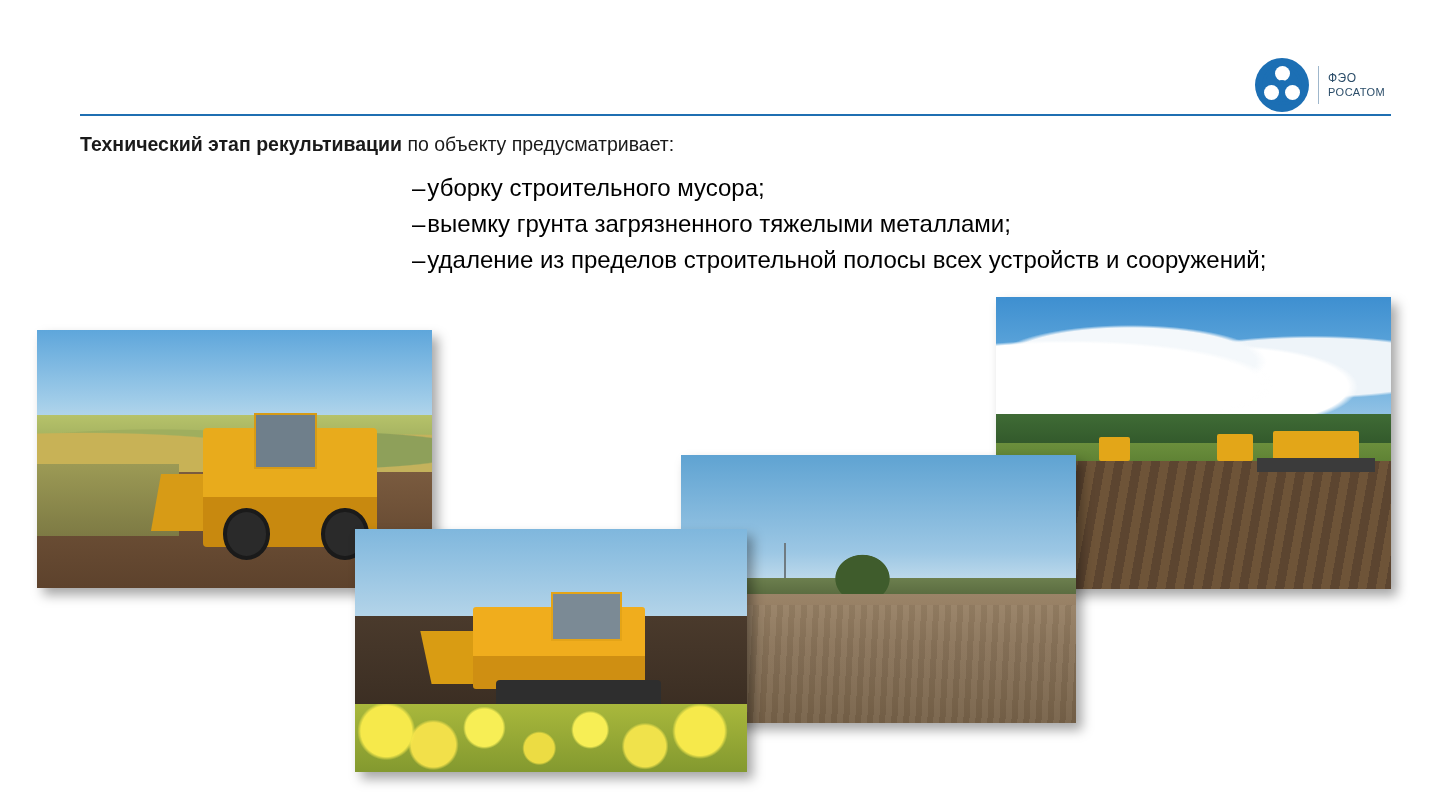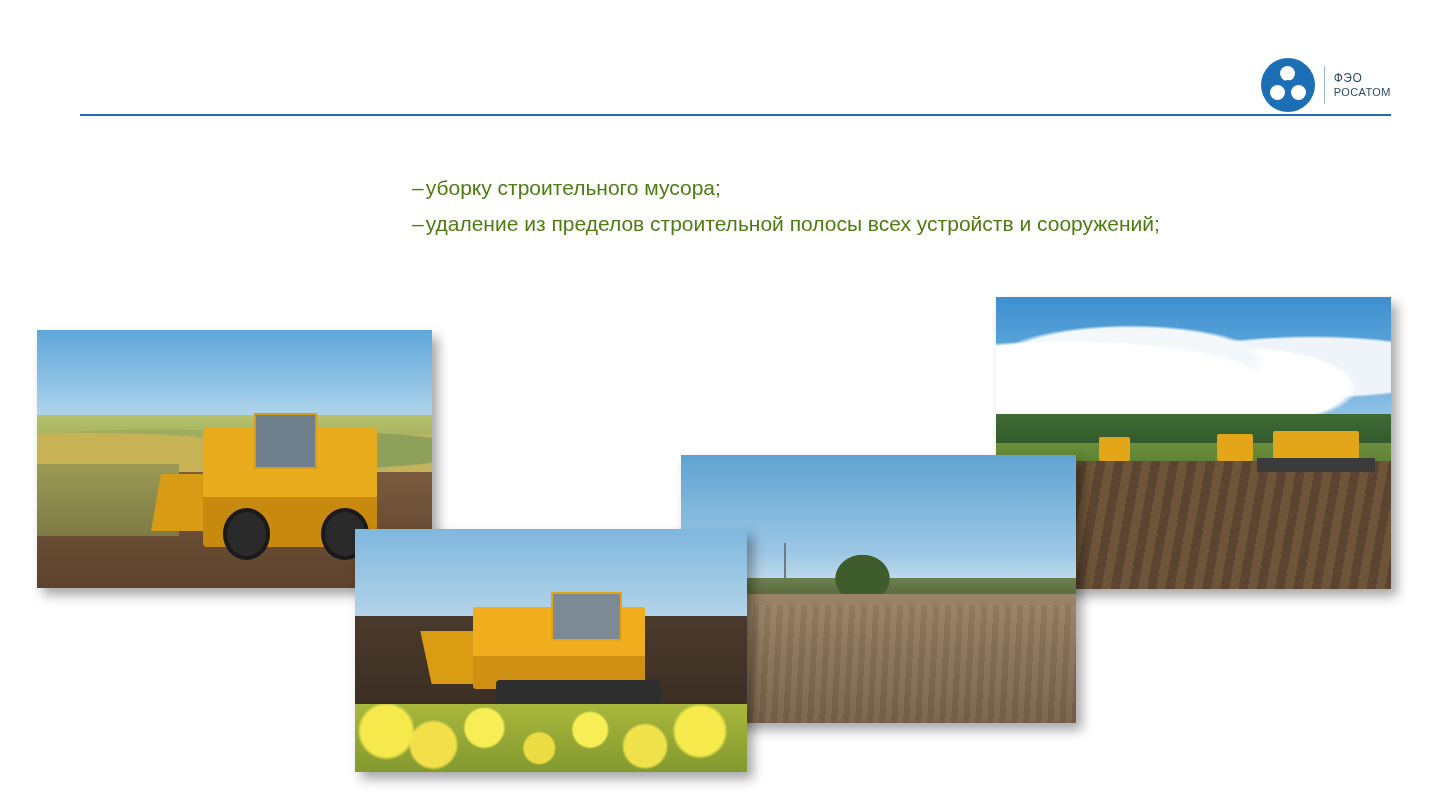--- a/index.html
+++ b/index.html
@@ -40,21 +40,20 @@
 
   
   .logo {
     position: absolute;
     right: 56px;
     top: 56px;
     width: 136px;
     height: 58px;
     display: flex;
     align-items: center;
-    justify-content: flex-end;
   }
   .logo-mark {
     width: 54px;
     height: 54px;
     border-radius: 50%;
     background: #1c6fb4;
     position: relative;
     flex: 0 0 auto;
   }
   .logo-mark .blade {
@@ -113,22 +112,22 @@
   }
   .intro b { font-weight: bold; }
 
   .bullets {
     position: absolute;
     left: 412px;
     top: 170px;
     width: 980px;
   }
   .bullet {
-    font-size: 21px;
-    color: #4d7c0f;
+    font-size: 24px;
+    color: #000000;
     line-height: 36px;
     white-space: nowrap;
   }
   .bullet .dash { margin-right: 2px; }
 
   
   .photo {
     position: absolute;
     box-shadow: 6px 7px 11px rgba(0,0,0,0.35);
     overflow: hidden;
@@ -314,24 +313,30 @@
       <div class="blade b3"></div>
       <div class="center-dot"></div>
     </div>
     <div class="logo-divider"></div>
     <div class="logo-text">
       <div class="l1">ФЭО</div>
       <div class="l2">РОСАТОМ</div>
     </div>
   </div>
 
+  <div class="intro">
+    <b>Технический этап рекультивации</b><span> по объекту предусматривает:</span>
+  </div>
 
   <div class="bullets">
     <div class="bullet">
       <span class="dash">–</span><span>уборку строительного мусора;</span>
+    </div>
+    <div class="bullet">
+      <span class="dash">–</span><span>выемку грунта загрязненного тяжелыми металлами;</span>
     </div>
     <div class="bullet">
       <span class="dash">–</span><span>удаление из пределов строительной полосы всех устройств и сооружений;</span>
     </div>
   </div>
 
   <div class="photo" id="photo-loader">
     <div class="sky"></div>
     <div class="trees"></div>
     <div class="ground"></div>

